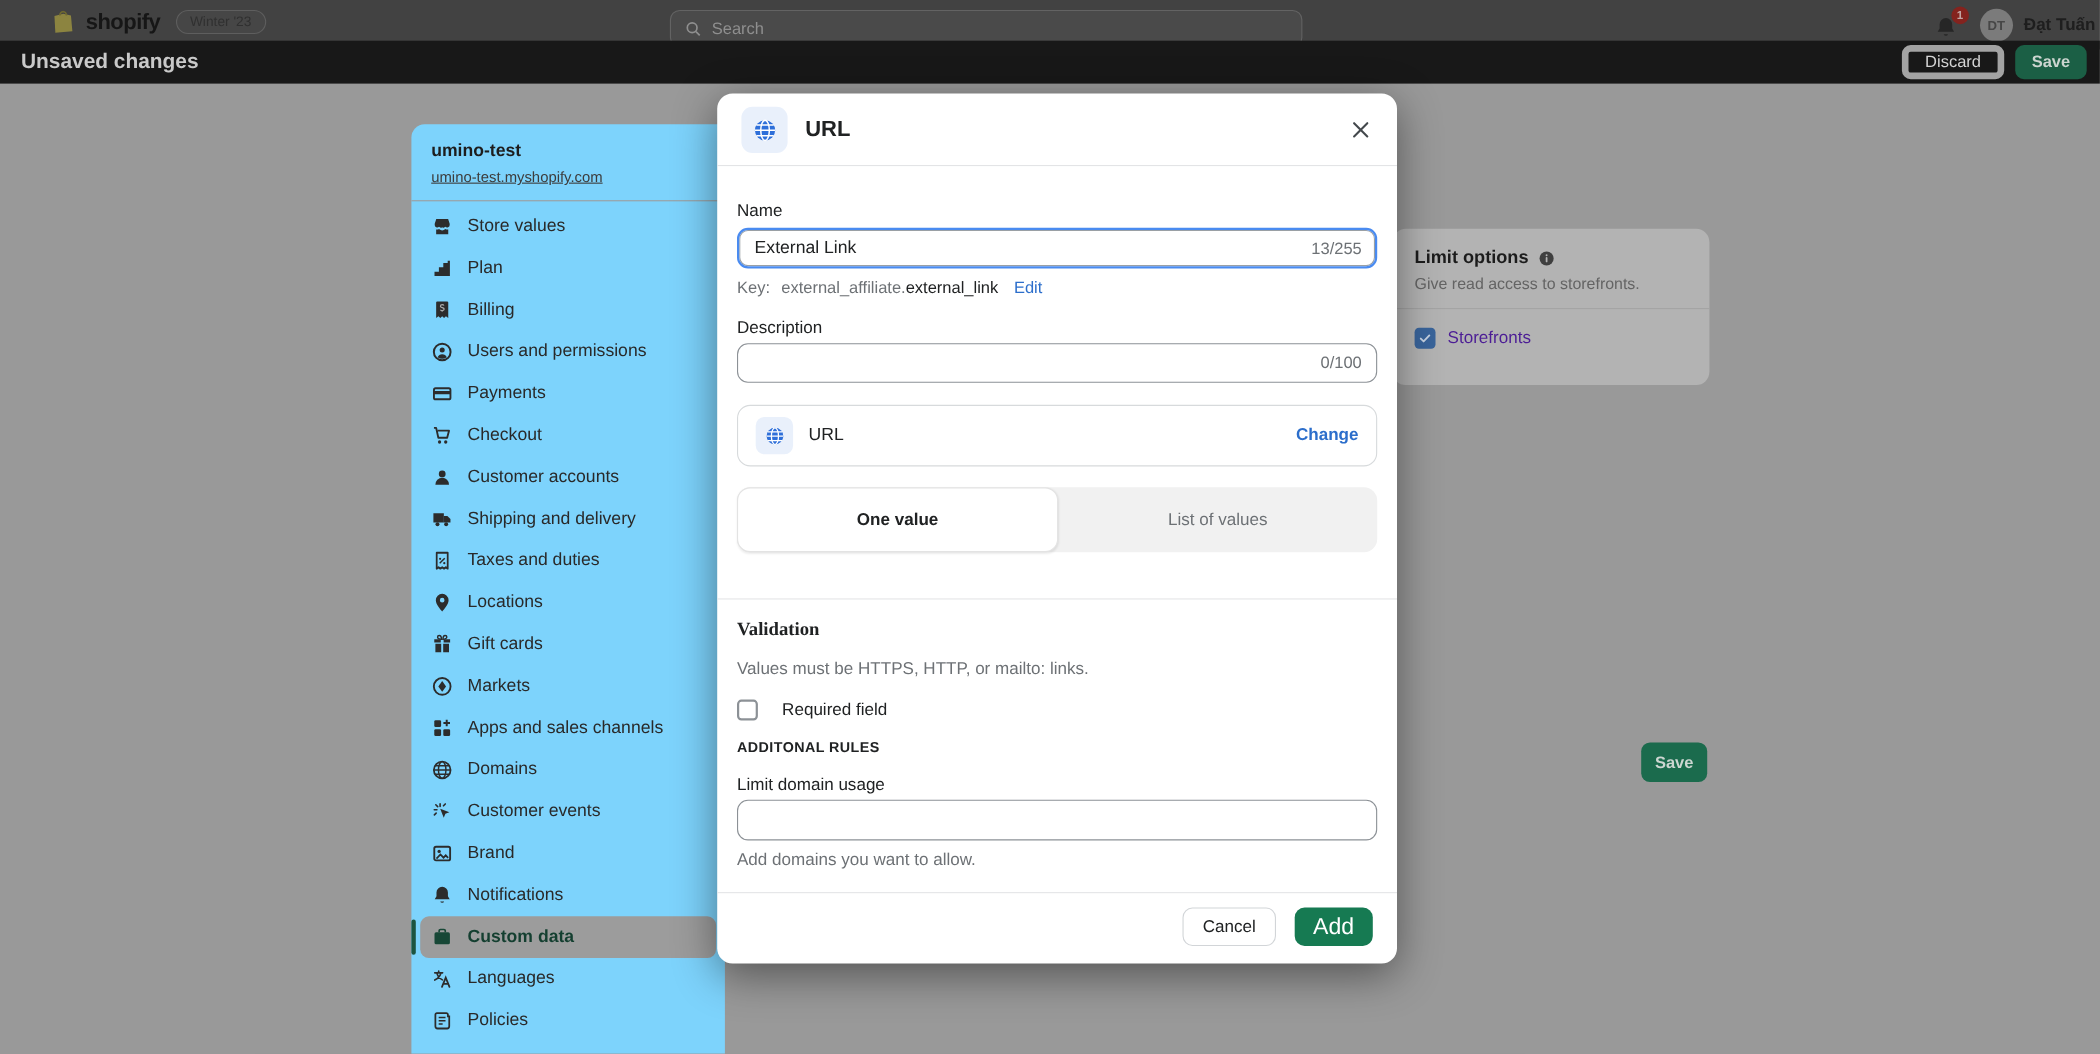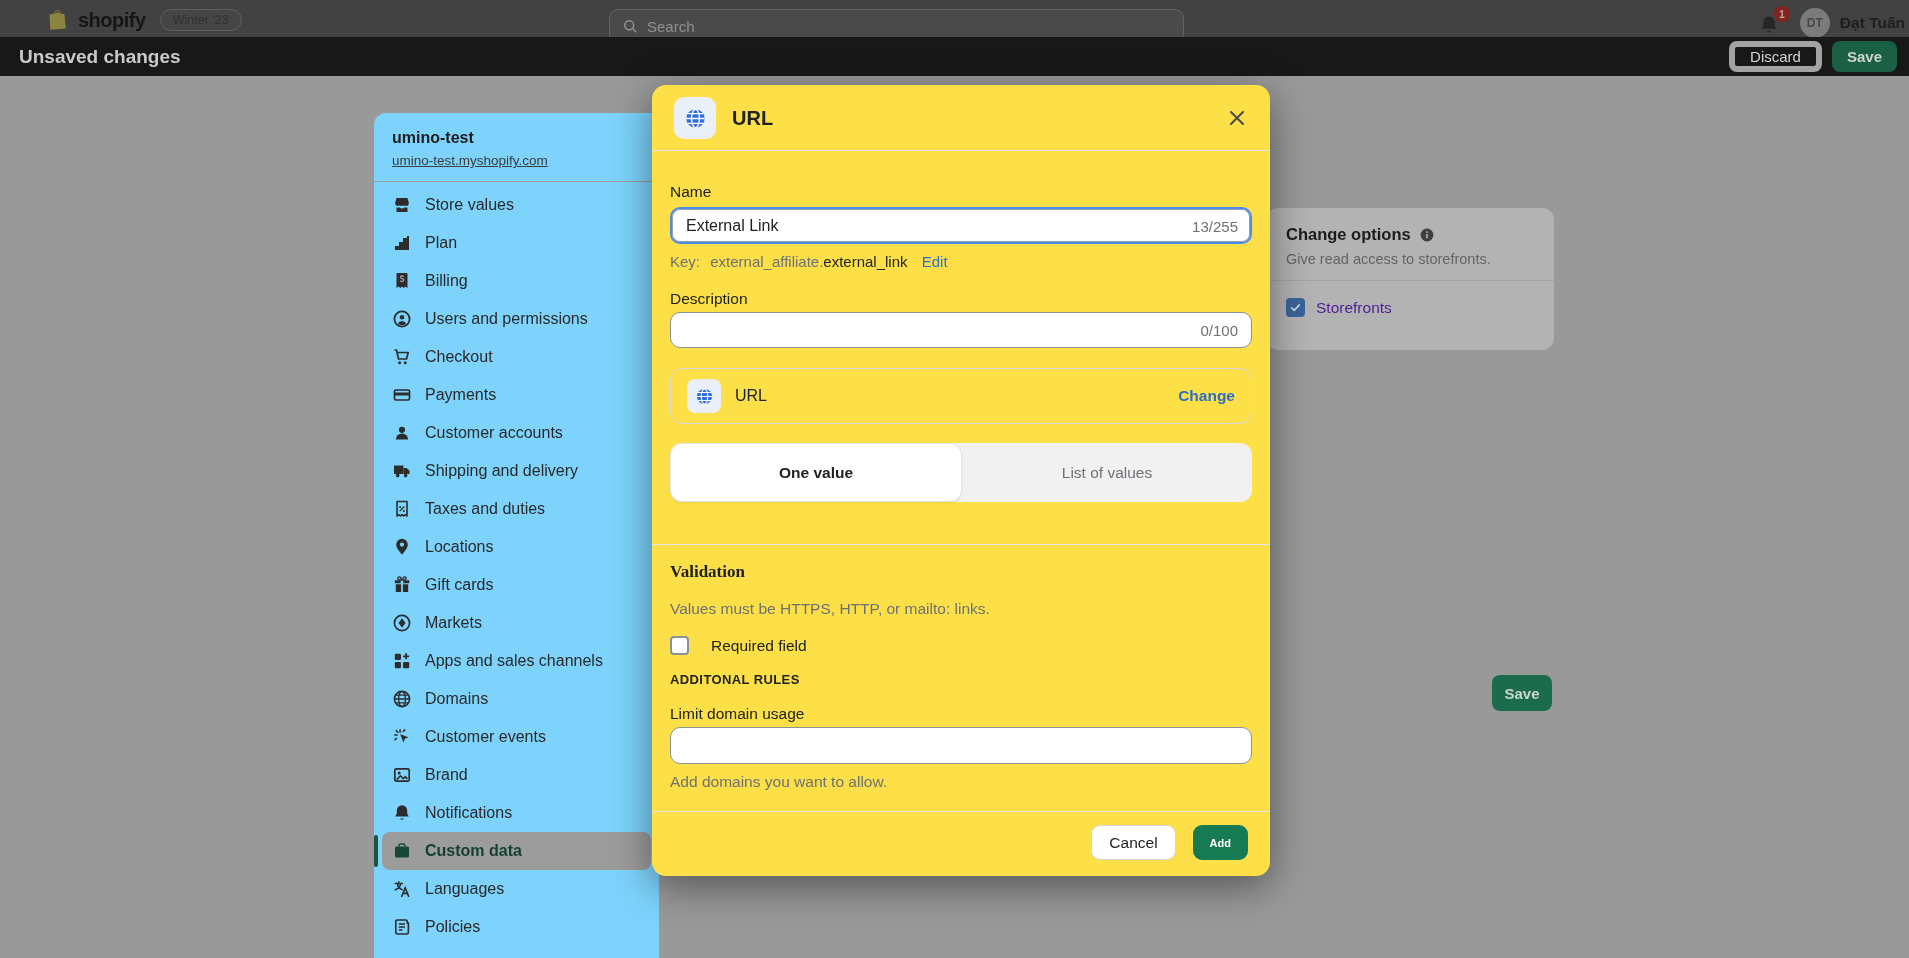--- a/index.html
+++ b/index.html
@@ -64,21 +64,21 @@
   .access-sub { padding:7px 20px 0 20px; font-size:14.5px; color:#646464; }
   .access-div { height:1px; background:#a4a4a4; margin-top:13px; }
   .access-row { display:flex; align-items:center; gap:11px; padding:17px 20px 0 20px; }
   .cb-dim { width:19px; height:19px; border-radius:4px; background:#39649b; display:flex; align-items:center; justify-content:center; }
   .cb-dim svg { width:13px; height:13px; }
   .access-cb-label { font-size:15.5px; color:#4c1d95; }
   .bg-save-btn { position:absolute; left:1492px; top:599px; width:60px; height:36px; border:none; border-radius:8px;
                  background:#1b6b4d; color:#ccd6d1; font-size:15px; font-weight:600; font-family:inherit; cursor:pointer; }
 
   
-  .modal { position:absolute; left:652px; top:85px; width:618px; height:791px; background:#fde047; border-radius:14px;
+  .modal { position:absolute; left:652px; top:85px; width:618px; height:791px; background:#ffffff; border-radius:14px;
            box-shadow:0 10px 40px rgba(0,0,0,0.45); z-index:10; }
   .m-header { position:absolute; left:0; top:0; right:0; height:66px; border-bottom:1px solid #e3e4e6; }
   .m-type-badge { position:absolute; left:22px; top:12px; width:42px; height:42px; border-radius:10px; background:#e9f0fb;
                   display:flex; align-items:center; justify-content:center; }
   .m-type-badge svg { width:23px; height:23px; }
   .m-title { position:absolute; left:80px; top:0; height:66px; line-height:66px; font-size:20px; font-weight:650; color:#202223; }
   .m-close { position:absolute; right:20px; top:20px; width:26px; height:26px; border:none; background:transparent; cursor:pointer; padding:0; }
   .m-close svg { width:22px; height:22px; display:block; margin:auto; }
 
   .f-label { position:absolute; left:18px; font-size:15.5px; color:#202223; }
@@ -115,21 +115,21 @@
   .cb-empty { width:19px; height:19px; border:2px solid #8c9196; border-radius:4px; background:#fff; }
   .cb-label { font-size:15.5px; color:#202223; }
   .rules-heading { position:absolute; left:18px; top:587px; font-size:13px; font-weight:650; letter-spacing:0.4px; color:#202223; }
   .domain-label { top:620px; } .domain-wrap { top:642px; height:37px; }
   .domain-helper { position:absolute; left:18px; top:688px; font-size:15.5px; color:#6d7175; }
 
   .m-footer { position:absolute; right:22px; top:740px; display:flex; gap:17px; }
   .btn-cancel { height:35px; padding:0 17px; background:#fff; border:1px solid #d2d5d8; border-radius:9px;
                 font-size:15.5px; font-weight:500; color:#202223; font-family:inherit; cursor:pointer; }
   .btn-add { height:35px; padding:0 17px; background:var(--add-green); border:none; border-radius:9px;
-             font-size:11px; font-weight:700; color:#fff; font-family:inherit; cursor:pointer; }
+             font-size:21px; font-weight:400; color:#fff; font-family:inherit; cursor:pointer; }
 </style>
 </head>
 <body>
 
 <div class="topbar">
   <div class="logo-group">
     <span class="logo-bag">
         <svg viewBox="0 0 26 26">
           <path d="M5.5 7.5L13.5 5.5l7 1.7 1.3 14.3-15.5 1.2z" fill="#8c8440"></path>
           <path d="M10.4 7.2c0-2 1.3-3.7 3-3.7s3 1.7 3 3.7" fill="none" stroke="#6f692f" stroke-width="1.5"></path>
@@ -207,35 +207,35 @@
               <circle cx="10" cy="10" r="7.6" fill="none" stroke="currentColor" stroke-width="1.8"></circle>
               <circle cx="10" cy="8.2" r="2.3"></circle>
               <path d="M5.8 14.8a4.6 4.6 0 018.4 0 7.6 7.6 0 01-8.4 0z"></path>
             </svg>
           </span>
           <span class="nav-label">Users and permissions</span>
         </div>
         <div class="nav-item">
           <span class="nav-icon">
             <svg viewBox="0 0 20 20" fill="currentColor">
+              <path d="M2.5 6.5A1.5 1.5 0 014 5h12a1.5 1.5 0 011.5 1.5v7A1.5 1.5 0 0116 15H4a1.5 1.5 0 01-1.5-1.5z" fill="none" stroke="currentColor" stroke-width="1.7"></path>
+              <path d="M2.5 7.5h15v3h-15z"></path>
+            </svg>
+          </span>
+          <span class="nav-label">Payments</span>
+        </div>
+        <div class="nav-item">
+          <span class="nav-icon">
+            <svg viewBox="0 0 20 20" fill="currentColor">
               <path d="M2.5 3h2l2 9h8l1.7-6.5H6" fill="none" stroke="currentColor" stroke-width="1.7" stroke-linejoin="round"></path>
               <circle cx="7.6" cy="15.8" r="1.5"></circle>
               <circle cx="13.2" cy="15.8" r="1.5"></circle>
             </svg>
           </span>
           <span class="nav-label">Checkout</span>
-        </div>
-        <div class="nav-item">
-          <span class="nav-icon">
-            <svg viewBox="0 0 20 20" fill="currentColor">
-              <path d="M2.5 6.5A1.5 1.5 0 014 5h12a1.5 1.5 0 011.5 1.5v7A1.5 1.5 0 0116 15H4a1.5 1.5 0 01-1.5-1.5z" fill="none" stroke="currentColor" stroke-width="1.7"></path>
-              <path d="M2.5 7.5h15v3h-15z"></path>
-            </svg>
-          </span>
-          <span class="nav-label">Payments</span>
         </div>
         <div class="nav-item">
           <span class="nav-icon">
             <svg viewBox="0 0 20 20" fill="currentColor">
               <circle cx="10" cy="6.8" r="3.1"></circle>
               <path d="M3.8 16.6a6.2 6.2 0 0112.4 0z"></path>
             </svg>
           </span>
           <span class="nav-label">Customer accounts</span>
         </div>
@@ -361,21 +361,21 @@
               <path d="M6.8 7h6.2M6.8 10h6.2M6.8 13h3.6" stroke="currentColor" stroke-width="1.4" fill="none"></path>
             </svg>
           </span>
           <span class="nav-label">Policies</span>
         </div>
       </nav>
   </aside>
 
   <div class="access-card">
     <div class="access-head">
-      <span class="access-title">Change options</span>
+      <span class="access-title">Limit options</span>
       <span class="info-icon" style="display:flex">
           <svg viewBox="0 0 20 20">
             <circle cx="10" cy="10" r="8" fill="#3f3f3f"></circle>
             <circle cx="10" cy="6.4" r="1.1" fill="#b4b4b4"></circle>
             <rect x="9" y="8.4" width="2" height="6" rx="1" fill="#b4b4b4"></rect>
           </svg>
         </span>
     </div>
     <div class="access-sub">Give read access to storefronts.</div>
     <div class="access-div"></div>

